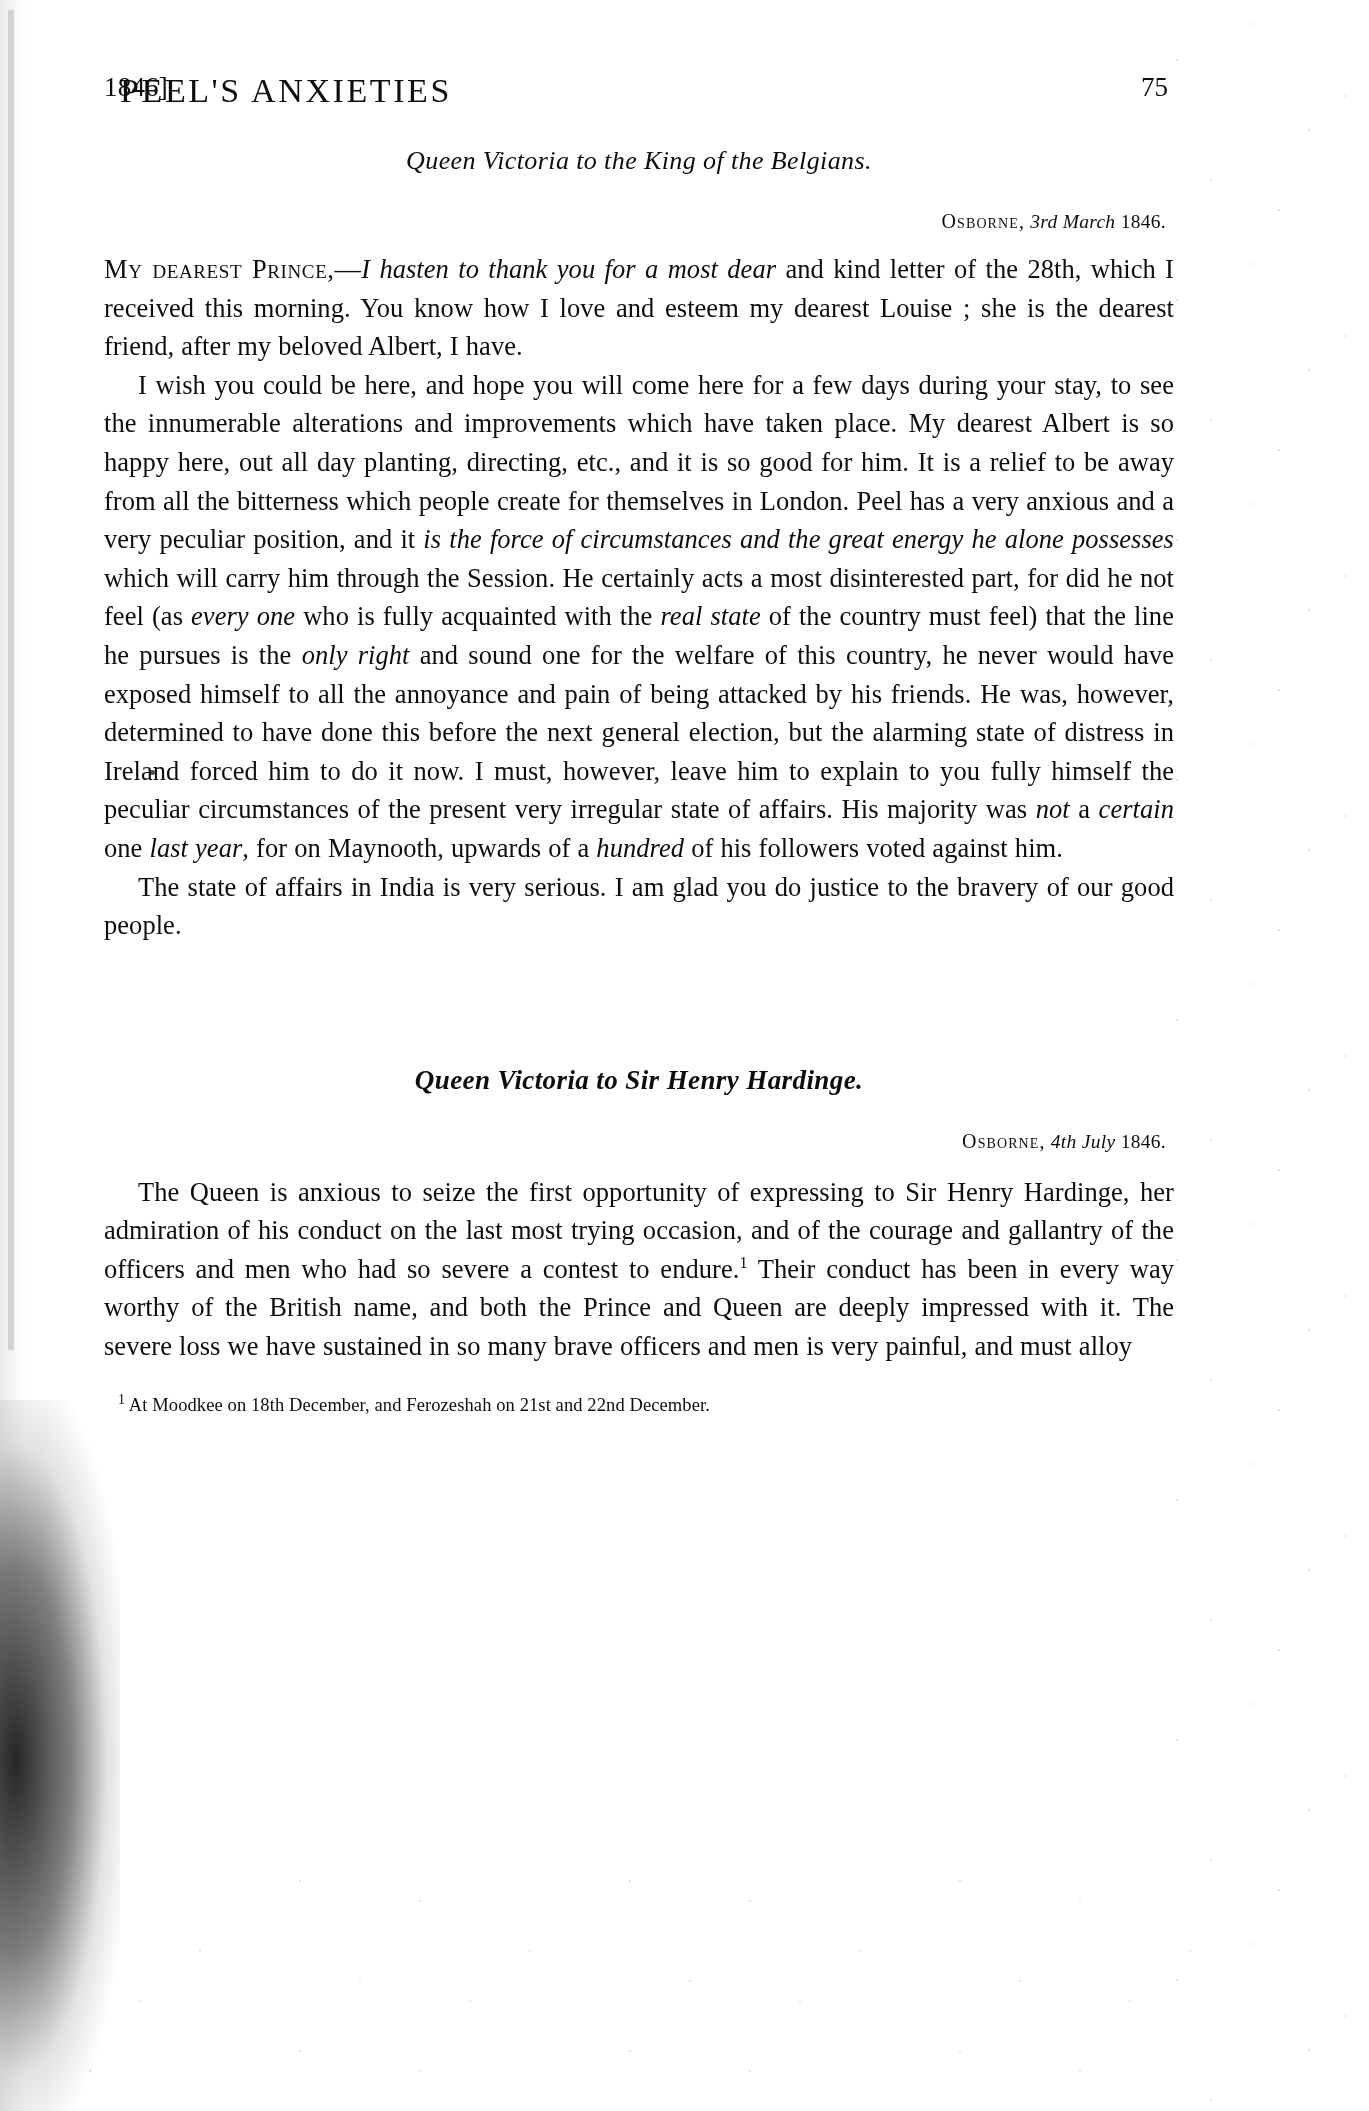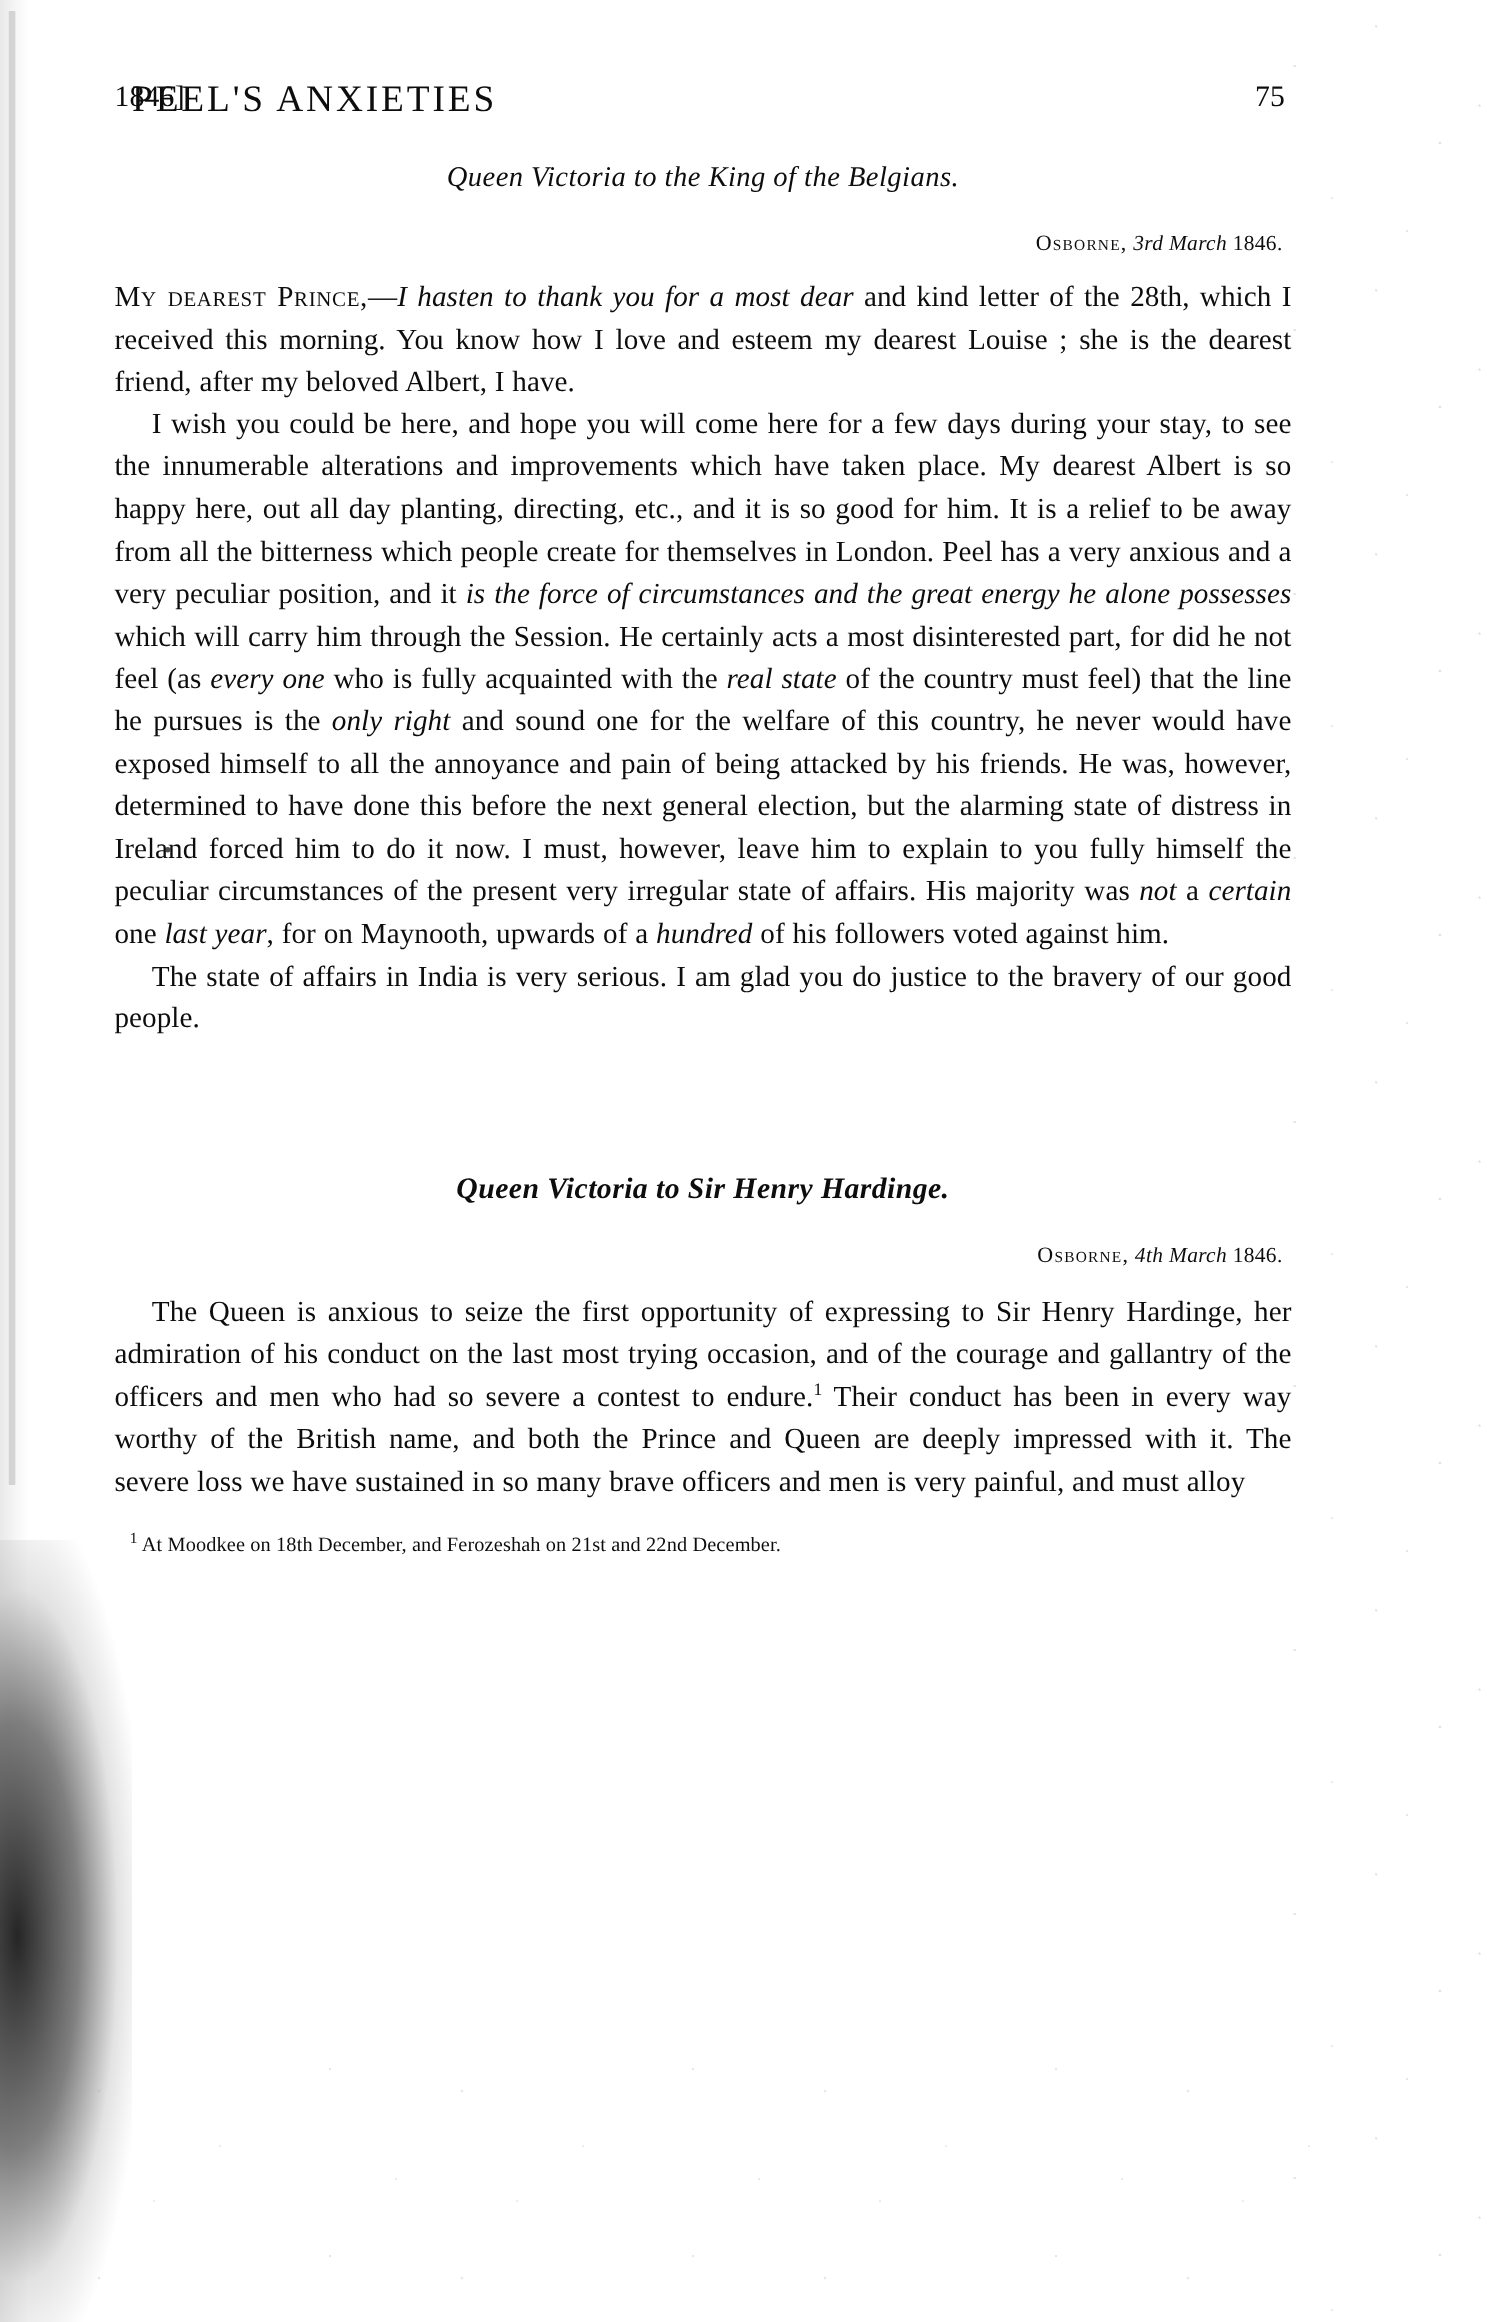--- a/index.html
+++ b/index.html
@@ -222,21 +222,21 @@
   <p class="body indent">I wish you could be here, and hope you will come here for a few days during your stay, to see the innumerable alterations and improvements which have taken place. My dearest Albert is so happy here, out all day planting, directing, etc., and it is so good for him. It is a relief to be away from all the bitterness which people create for themselves in London. Peel has a very anxious and a very peculiar position, and it <span class="it">is the force of circumstances and the great energy he alone possesses</span> which will carry him through the Session. He certainly acts a most disinterested part, for did he not feel (as <span class="it">every one</span> who is fully acquainted with the <span class="it">real state</span> of the country must feel) that the line he pursues is the <span class="it">only right</span> and sound one for the welfare of this country, he never would have exposed himself to all the annoyance and pain of being attacked by his friends. He was, however, determined to have done this before the next general election, but the alarming state of distress in Ireland forced him to do it now. I must, however, leave him to explain to you fully himself the peculiar circumstances of the present very irregular state of affairs. His majority was <span class="it">not</span> a <span class="it">certain</span> one <span class="it">last year</span>, for on Maynooth, upwards of a <span class="it">hundred</span> of his followers voted against him.</p>
 
   <p class="body indent">The state of affairs in India is very serious. I am glad you do justice to the bravery of our good people.</p>
 
   <div class="gap-1"></div>
 
   <div class="heading2">Queen Victoria to Sir Henry Hardinge.</div>
 
   <div class="dateline">
     <span class="place">Osborne,</span>
-    <span class="dnum">4th March</span>
+    <span class="dnum">4th July</span>
     <span>1846.</span>
   </div>
 
   <p class="body indent" style="margin-top:20px">The Queen is anxious to seize the first opportunity of expressing to Sir Henry Hardinge, her admiration of his conduct on the last most trying occasion, and of the courage and gallantry of the officers and men who had so severe a contest to endure.<sup class="fn">1</sup> Their conduct has been in every way worthy of the British name, and both the Prince and Queen are deeply impressed with it. The severe loss we have sustained in so many brave officers and men is very painful, and must alloy</p>
 
   <div class="footnote-wrap">
     <div class="footnote">
       <sup>1</sup>
       <span>At Moodkee on 18th December, and Ferozeshah on 21st and 22nd December.</span>
     </div>

